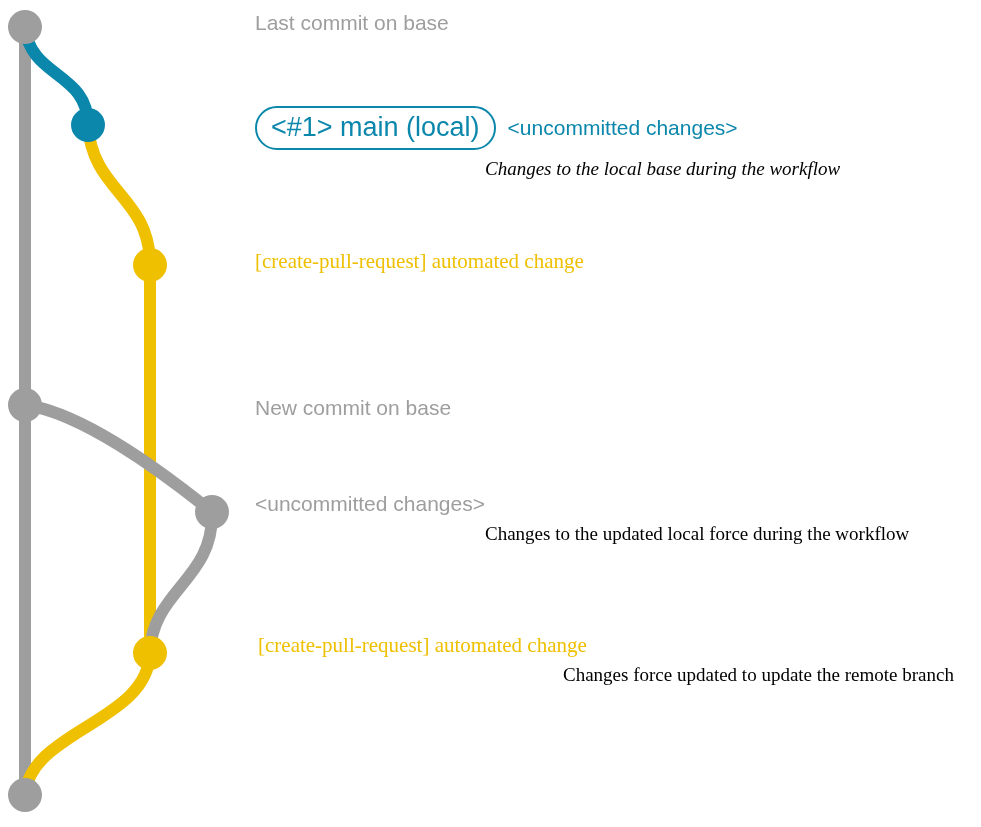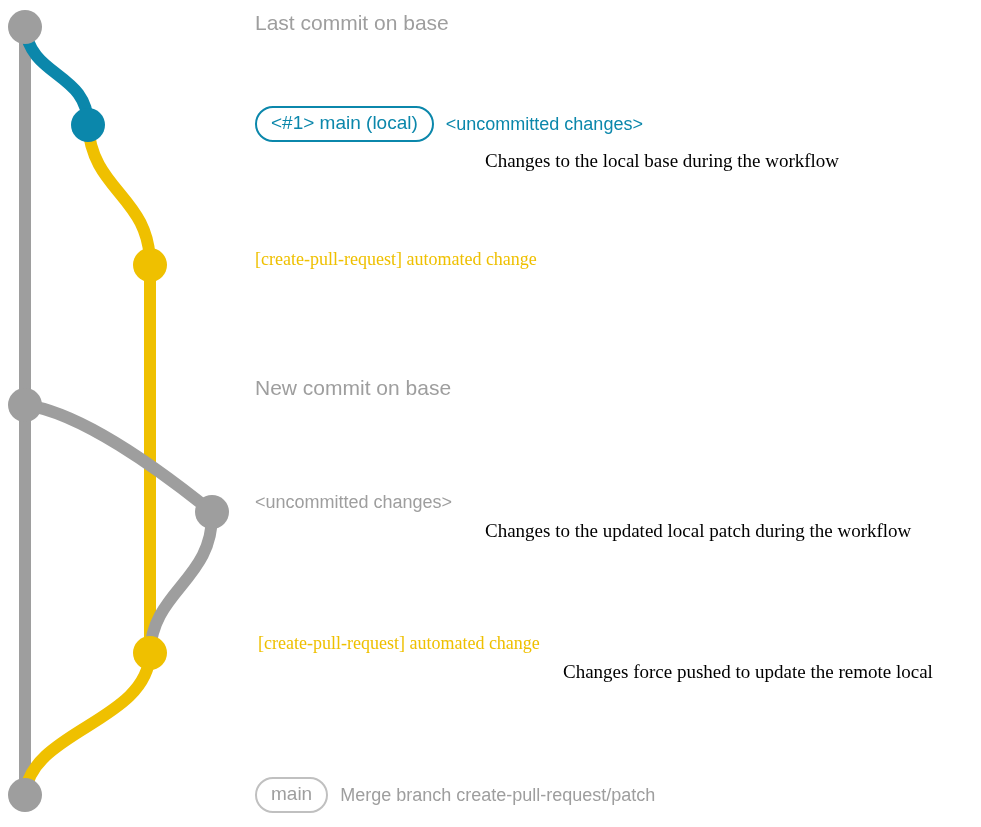--- a/index.html
+++ b/index.html
@@ -45,32 +45,32 @@
     align-items: center;
     gap: 12px;
     white-space: nowrap;
   }
 
   .pill {
     display: inline-block;
     border: 2px solid #9e9e9e;
     border-radius: 999px;
     padding: 5px 14px 7px 14px;
-    font-size: 19px;
+    font-size: 27px;
     line-height: 1.05;
     color: #9e9e9e;
     background: #ffffff;
     white-space: nowrap;
   }
   .pill.teal   { border-color: #0b87ab; color: #0b87ab; }
   .pill.yellow { border-color: #efc000; color: #efc000; }
   .pill.gray   { border-color: #c0c0c0; color: #9e9e9e; }
 
   .subject {
-    font-size: 18px;
+    font-size: 21px;
     line-height: 1.05;
     white-space: nowrap;
   }
   .subject.teal   { color: #0b87ab; }
   .subject.yellow { color: #efc000; font-family: Liberation Serif, serif; }
   .subject.gray   { color: #9e9e9e; }
 
   .plain-title {
     font-size: 21px;
     line-height: 1.05;
@@ -84,26 +84,26 @@
     line-height: 1.1;
     color: #000000;
     white-space: nowrap;
     margin-top: 9px;
   }
 
   
   #row-base-top      { left: 255px; top: 12px;  }
   #row-local-1       { left: 255px; top: 106px; }
   #row-auto-1        { left: 255px; top: 250px; }
-  #row-base-new      { left: 255px; top: 377px; text-align: right; }
+  #row-base-new      { left: 255px; top: 397px; text-align: right; }
   #row-local-2       { left: 255px; top: 493px; }
   #row-auto-2        { left: 258px; top: 634px; }
   #row-merge         { left: 255px; top: 777px; }
 
-  #row-local-1 .desc { margin-left: 230px; }
+  #row-local-1 .desc { margin-left: 230px; font-style: italic; }
   #row-auto-1  .desc { margin-left: 16px;  }
   #row-local-2 .desc { margin-left: 230px; }
   #row-auto-2  .desc { margin-left: 305px; }
 </style>
 </head>
 <body>
 
 <svg id="graph-canvas" viewBox="0 0 981 827" xmlns="http://www.w3.org/2000/svg" aria-hidden="true">
 
   <path d="M 25 27 L 25 795" fill="none" stroke="#9e9e9e" stroke-width="12" stroke-linecap="round"></path>
@@ -154,30 +154,24 @@
   <div class="row" id="row-base-new">
     <div class="row-main">
       <span class="plain-title">New commit on base</span>
     </div>
   </div>
 
   <div class="row" id="row-local-2">
     <div class="row-main">
       <span class="subject gray">&lt;uncommitted changes&gt;</span>
     </div>
-    <div class="desc">Changes to the updated local patch during the workflow</div>
+    <div class="desc">Changes to the updated local force during the workflow</div>
   </div>
 
   <div class="row" id="row-auto-2">
     <div class="row-main">
       <span class="subject yellow">[create-pull-request] automated change</span>
     </div>
-    <div class="desc">Changes force pushed to update the remote local</div>
+    <div class="desc">Changes force updated to update the remote branch</div>
   </div>
 
-  <div class="row" id="row-merge">
-    <div class="row-main">
-      <span class="pill gray">main</span>
-      <span class="subject gray">Merge branch create-pull-request/patch</span>
-    </div>
-  </div>
 
 </div>
 
 </body></html>

